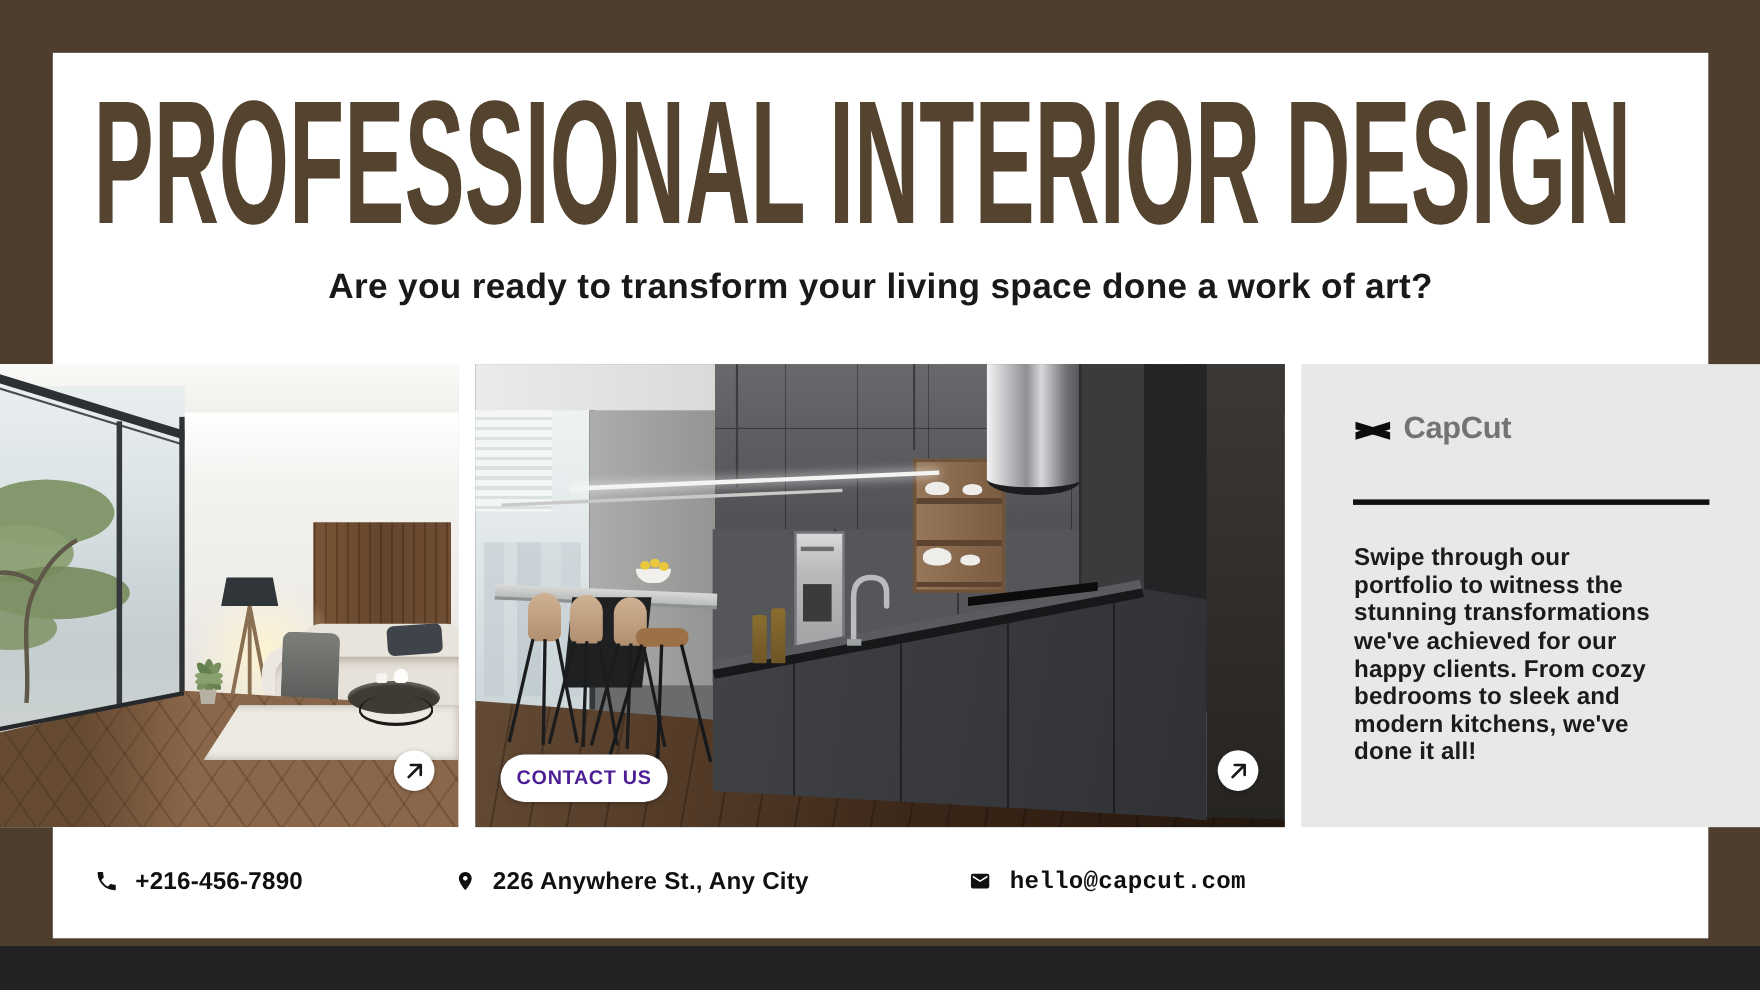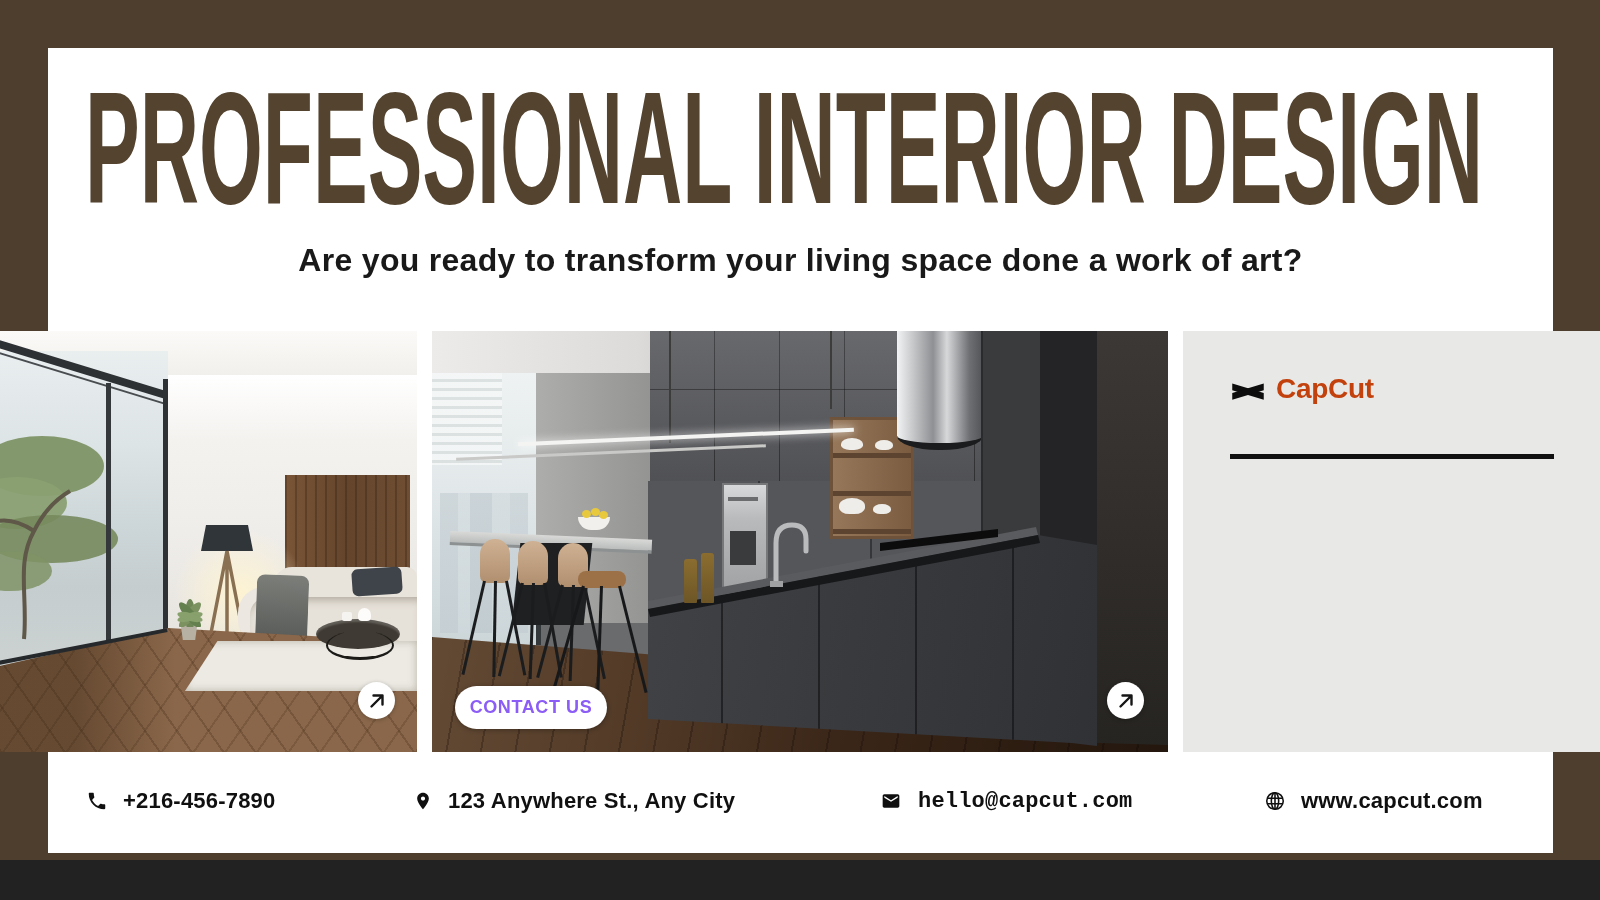--- a/index.html
+++ b/index.html
@@ -16,21 +16,21 @@
   .photo-left{left:0;width:417px;background:#e9e9e7;}
   .photo-kitchen{left:432px;width:736px;background:#6a6b6d;}
   .info{left:1183px;width:417px;background:var(--panel_bg,#e8e8e6);}
   
   .fab{width:37px;height:37px;border-radius:50%;background:#fff;
        display:flex;align-items:center;justify-content:center;
        box-shadow:0 1px 4px rgba(0,0,0,.25);cursor:pointer;}
   
   .pill{left:455px;top:686px;width:152px;height:43px;border-radius:22px;background:#fff;
         display:flex;align-items:center;justify-content:center;font-size:18px;font-weight:700;
-        letter-spacing:.6px;color:#8b5cf6;box-shadow:0 1px 5px rgba(0,0,0,.3);cursor:pointer;}
+        letter-spacing:.6px;color:#4c1d95;box-shadow:0 1px 5px rgba(0,0,0,.3);cursor:pointer;}
   
   .lr-ceiling{left:0;top:0;width:417px;height:52px;background:linear-gradient(180deg,#fbfaf8,#f0eeea);}
   .lr-glass{left:0;top:20px;width:168px;height:315px;
       background:linear-gradient(180deg,#e9eeef 0%,#dde4e6 30%,#cdd6d8 55%,#c5cdcf 75%,#ccd2d1 100%);}
   .lr-frame-top{left:-4px;top:8px;width:182px;height:8px;background:#2e3134;
       transform:rotate(17deg);transform-origin:left top;}
   .lr-frame-top2{left:-4px;top:20px;width:180px;height:2px;background:#4a4d50;
       transform:rotate(17deg);transform-origin:left top;}
   .lr-mullion1{left:106px;top:52px;width:5px;height:258px;background:#35383b;}
   .lr-mullion2{left:163px;top:48px;width:5px;height:262px;background:#2f3235;}
@@ -123,21 +123,21 @@
       clip-path:polygon(216px 270px,604px 196px,606px 204px,216px 278px);}
   .k-counter-edge{left:0;top:0;width:736px;height:421px;background:#17181a;
       clip-path:polygon(216px 278px,606px 204px,608px 212px,218px 286px);}
   .k-cooktop{left:0;top:0;width:736px;height:421px;background:#0c0c0d;
       clip-path:polygon(448px 212px,566px 198px,566px 206px,448px 220px);}
   .k-bottle{background:linear-gradient(180deg,#8a6d2f,#6d5526);border-radius:3px 3px 1px 1px;}
   .k-lemonbowl{left:146px;top:186px;width:32px;height:13px;background:#f2f0ec;border-radius:0 0 16px 16px;}
   .lemon{position:absolute;width:9px;height:8px;background:#e8c93e;border-radius:50%;}
   
   .logo-row{left:47px;top:42px;display:flex;align-items:center;gap:10px;}
-  .brand-name{font-size:28px;font-weight:700;color:#c2410c;letter-spacing:-.3px;}
+  .brand-name{font-size:28px;font-weight:700;color:#737373;letter-spacing:-.3px;}
   .divider{left:47px;top:123px;width:324px;height:5px;background:#101010;}
   .desc{left:48px;top:163px;width:312px;font-size:22px;line-height:25.2px;font-weight:700;
         color:#1b1b1b;white-space:pre-line;letter-spacing:.1px;}
   
   .f-item{top:785px;display:flex;align-items:center;gap:15px;height:32px;}
   .f-text{font-size:22px;font-weight:700;color:#101010;letter-spacing:.2px;}
   .f-icon{display:flex;align-items:center;}
 </style>
 </head>
 <body>
@@ -286,53 +286,51 @@
   <div class="abs panel info">
     <div class="abs logo-row">
       <svg width="36" height="28" viewBox="0 0 32 24">
         <path d="M2 7 L30 15.5 L30 21.5 L2 13 Z" fill="#0d0d0d"></path>
         <path d="M30 7 L2 15.5 L2 21.5 L30 13 Z" fill="#0d0d0d"></path>
         <path d="M2 4.5 L30 4.5" stroke="#0d0d0d" stroke-width="0"></path>
       </svg>
       <span class="brand-name">CapCut</span>
     </div>
     <div class="abs divider"></div>
+    <div class="abs desc">Swipe through our
+portfolio to witness the
+stunning transformations
+we've achieved for our
+happy clients. From cozy
+bedrooms to sleek and
+modern kitchens, we've
+done it all!</div>
   </div>
 
   <div class="abs f-item" style="left:86px;">
     <span class="f-icon">
       <svg width="22" height="22" viewBox="0 0 24 24" fill="#101010">
           <path d="M6.62 10.79c1.44 2.83 3.76 5.14 6.59 6.59l2.2-2.2c.27-.27.67-.36 1.02-.24 1.12.37 2.33.57 3.57.57.55 0 1 .45 1 1V20c0 .55-.45 1-1 1-9.39 0-17-7.61-17-17 0-.55.45-1 1-1h3.5c.55 0 1 .45 1 1 0 1.25.2 2.45.57 3.57.11.35.03.74-.25 1.02l-2.2 2.2z"></path>
         </svg>
     </span>
     <span class="f-text">+216-456-7890</span>
   </div>
 
   <div class="abs f-item" style="left:413px;">
     <span class="f-icon">
       <svg width="20" height="24" viewBox="0 0 24 24" fill="#101010">
           <path d="M12 2C8.13 2 5 5.13 5 9c0 5.25 7 13 7 13s7-7.75 7-13c0-3.87-3.13-7-7-7zm0 9.5c-1.38 0-2.5-1.12-2.5-2.5s1.12-2.5 2.5-2.5 2.5 1.12 2.5 2.5-1.12 2.5-2.5 2.5z"></path>
         </svg>
     </span>
-    <span class="f-text">123 Anywhere St., Any City</span>
+    <span class="f-text">226 Anywhere St., Any City</span>
   </div>
 
   <div class="abs f-item" style="left:879px;font-family:Liberation Mono, monospace;">
     <span class="f-icon">
       <svg width="24" height="20" viewBox="0 0 24 24" fill="#101010">
           <path d="M20 4H4c-1.1 0-1.99.9-1.99 2L2 18c0 1.1.9 2 2 2h16c1.1 0 2-.9 2-2V6c0-1.1-.9-2-2-2zm0 4l-8 5-8-5V6l8 5 8-5v2z"></path>
         </svg>
     </span>
     <span class="f-text">hello@capcut.com</span>
   </div>
 
-  <div class="abs f-item" style="left:1264px;">
-    <span class="f-icon">
-      <svg width="22" height="22" viewBox="0 0 24 24" fill="none" stroke="#101010" stroke-width="1.7">
-        <circle cx="12" cy="12" r="9"></circle>
-        <ellipse cx="12" cy="12" rx="4" ry="9"></ellipse>
-        <path d="M3.5 9h17M3.5 15h17M12 3v18"></path>
-      </svg>
-    </span>
-    <span class="f-text">www.capcut.com</span>
-  </div>
 
 </div>
 
 </body></html>

